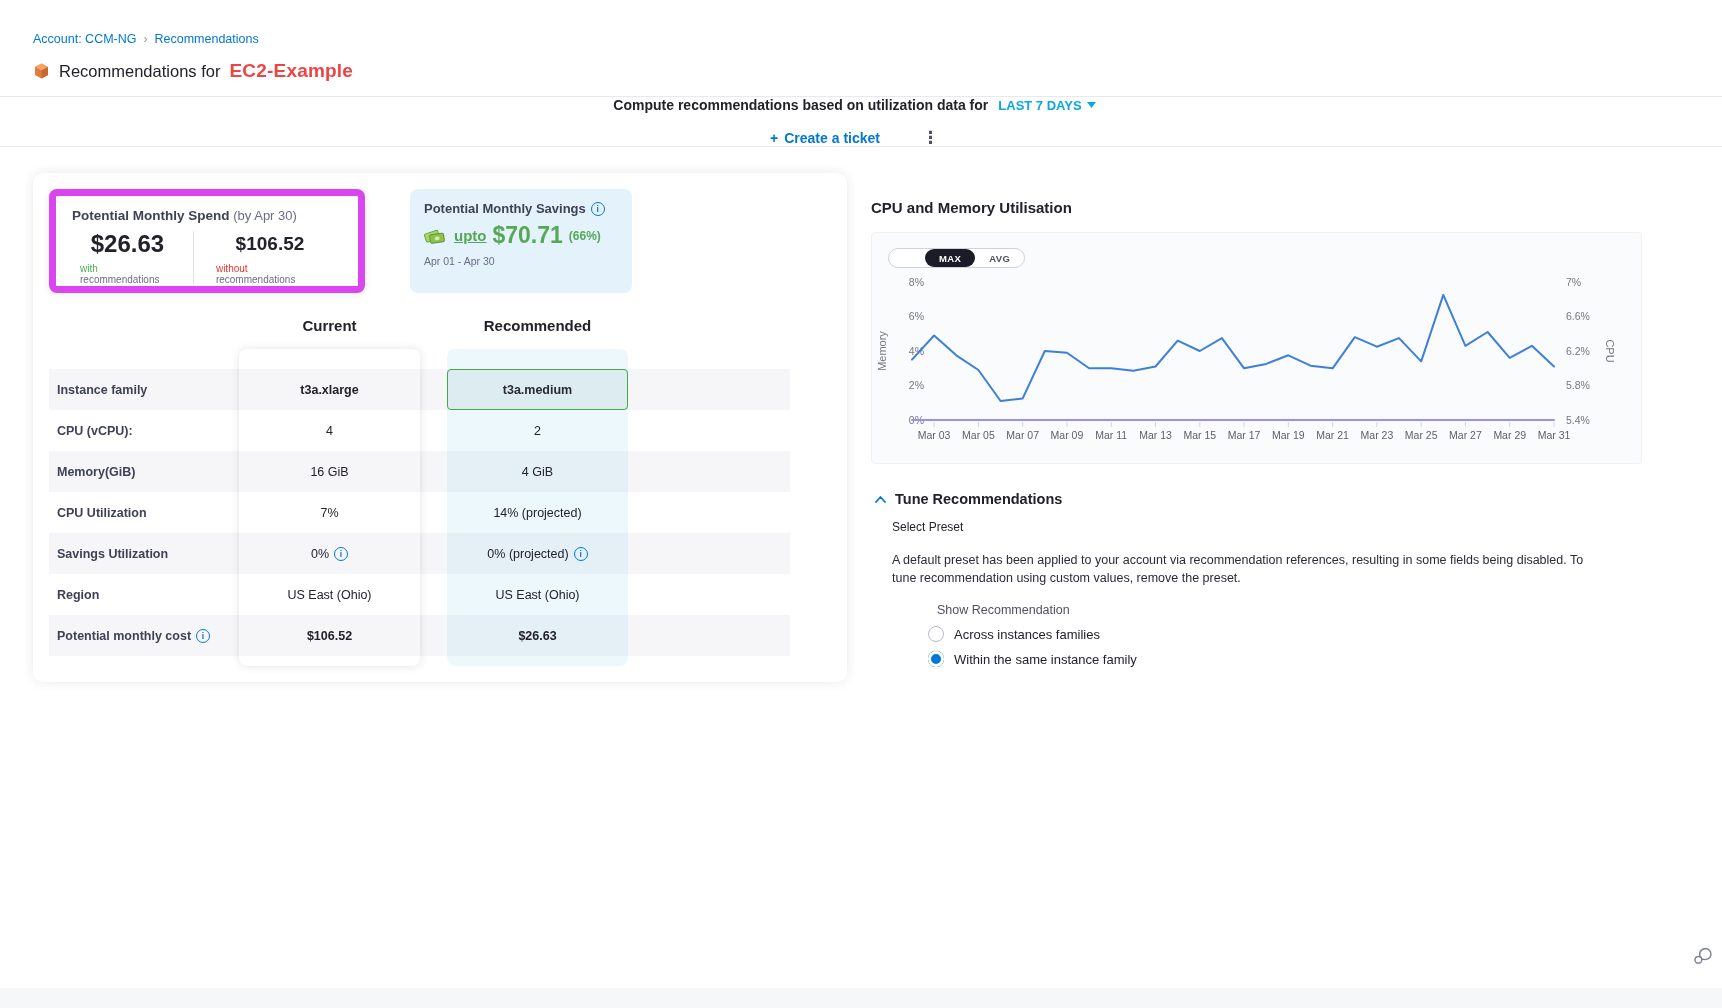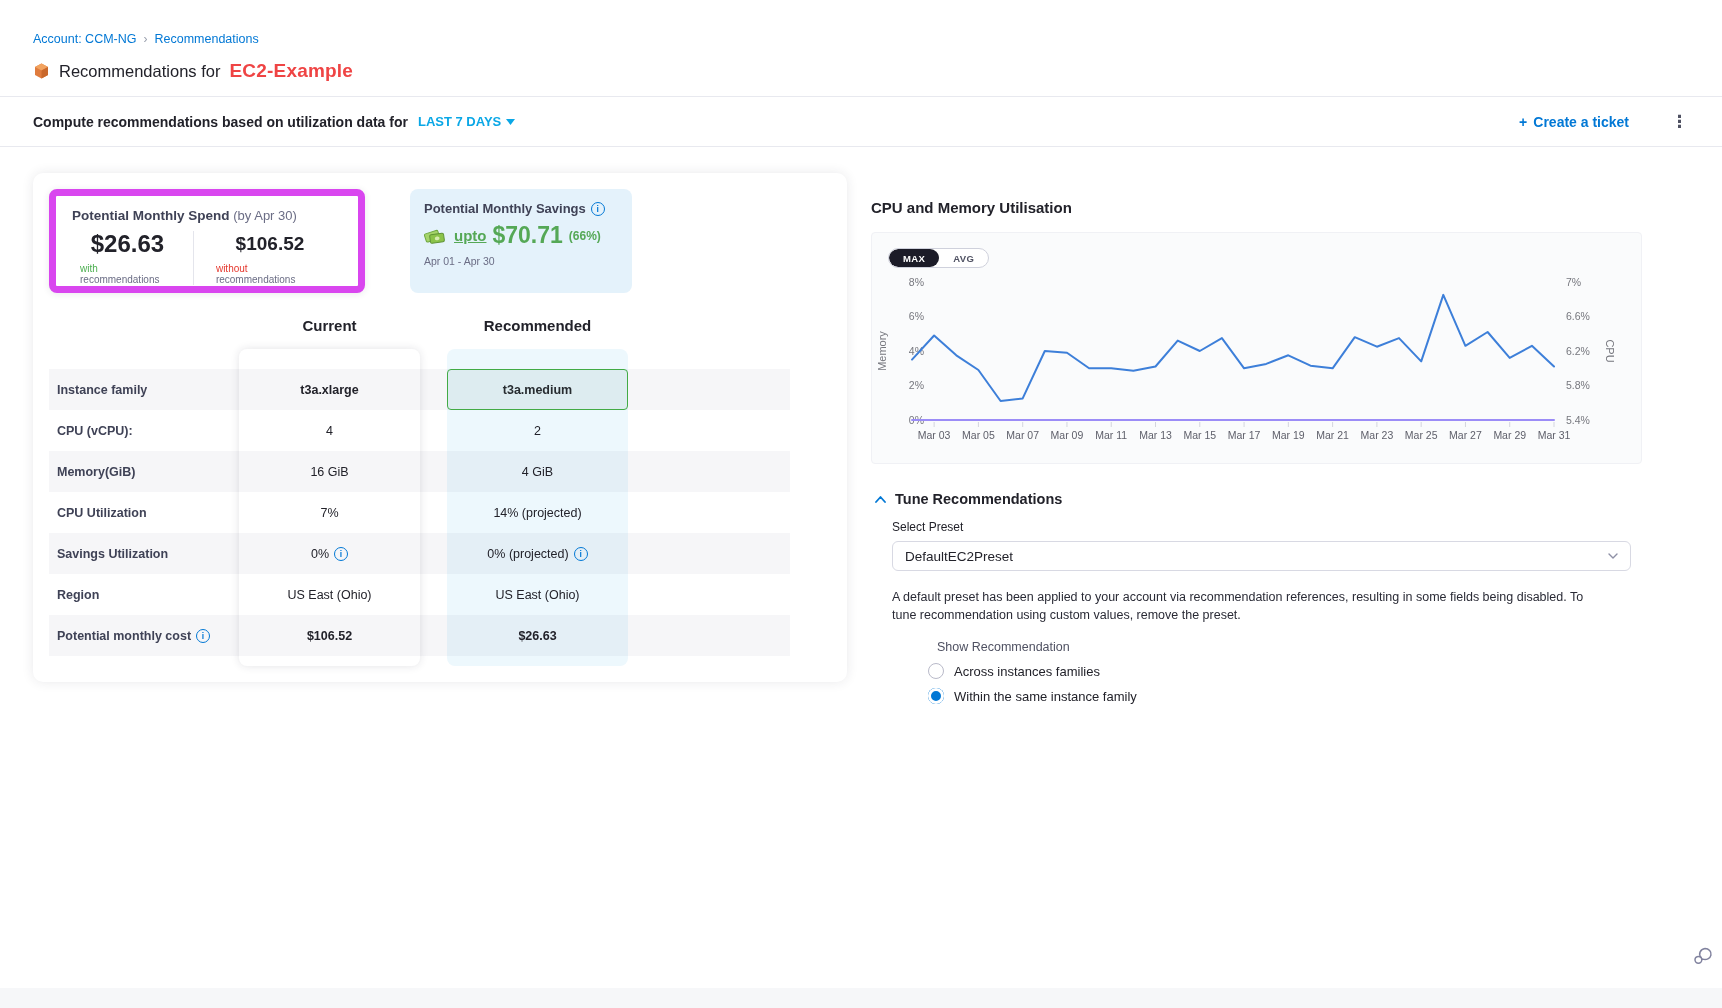--- a/index.html
+++ b/index.html
@@ -8,21 +8,21 @@
 
   
   .breadcrumb{position:absolute;left:33px;top:32px;font-size:12.5px;color:#0278d5;display:flex;align-items:center;gap:7px;}
   .crumb{cursor:pointer;}
   .crumb-sep{color:#9aa0ae;font-size:12px;}
   .titlebar{position:absolute;left:33px;top:60px;display:flex;align-items:center;gap:9px;}
   .title-prefix{font-size:16.5px;color:#22222a;font-weight:500;}
   .title-name{font-size:19px;color:#ef4444;font-weight:700;letter-spacing:.2px;}
   .hr{position:absolute;left:0;right:0;height:1px;background:#e8e9ef;}
   .hr1{top:96px;} .hr2{top:146px;}
-  .toolbar{position:absolute;left:33px;right:34px;top:97px;height:49px;display:flex;align-items:center;justify-content:space-between;}
+  .toolbar{position:absolute;left:33px;right:46px;top:97px;height:49px;display:flex;align-items:center;justify-content:space-between;flex-direction:column;}
   .toolbar-left{display:flex;align-items:center;gap:10px;}
   .toolbar-label{font-size:14px;font-weight:700;color:#22222a;}
   .period-dd{display:flex;align-items:center;gap:5px;color:#0aa7e6;font-size:13px;font-weight:700;cursor:pointer;}
   .toolbar-right{display:flex;align-items:center;gap:42px;}
   .create-ticket{display:flex;align-items:center;gap:6px;color:#0278d5;font-size:14px;font-weight:700;cursor:pointer;}
   .kebab{color:#4f5162;font-size:17px;font-weight:700;cursor:pointer;line-height:1;}
 
   
   .left-panel{position:absolute;left:33px;top:173px;width:814px;background:#fff;border-radius:10px;
               box-shadow:0 0 12px rgba(40,41,61,0.10);padding:16px;box-sizing:border-box;}
@@ -65,21 +65,21 @@
   .t-cell.bold{font-weight:700;}
   .green-frame{position:absolute;left:398px;top:20px;width:181px;height:41px;box-sizing:border-box;
                border:1px solid #42ab45;border-radius:4px;background:rgba(120,205,150,0.06);}
   .info-i{display:inline-flex;align-items:center;justify-content:center;width:12px;height:12px;border-radius:50%;
           border:1px solid #0278d5;color:#0278d5;font-size:8.5px;font-weight:700;font-style:normal;flex:none;cursor:pointer;}
 
   
   .right-col{position:absolute;left:871px;top:199px;width:771px;}
   .chart-title{font-size:15px;font-weight:700;color:#22222a;margin:0;}
   .chart-panel{position:relative;margin-top:16px;width:771px;height:232px;background:#fafbfc;border:1px solid #f0f1f5;border-radius:4px;box-sizing:border-box;}
-  .toggle{position:absolute;left:16px;top:15px;display:flex;height:18px;border:1px solid #cfd1dc;border-radius:10px;background:#fff;overflow:hidden;z-index:2;}
+  .toggle{position:absolute;left:16px;top:15px;display:flex;height:18px;border:1px solid #cfd1dc;border-radius:10px;background:#fff;overflow:hidden;z-index:2;padding-left:36px;}
   .toggle-opt{display:flex;align-items:center;justify-content:center;font-size:9.5px;font-weight:700;letter-spacing:.4px;
               padding:0 14px;color:#4f5162;cursor:pointer;}
   .toggle-opt.active{background:#1c1c28;color:#fff;border-radius:10px;}
   .chart-svg{position:absolute;left:0;top:0;}
 
   
   .tune{margin-top:27px;}
   .tune-head{display:flex;align-items:center;gap:9px;padding-left:4px;cursor:pointer;}
   .tune-title{font-size:14.5px;font-weight:700;color:#22222a;}
   .tune-body{padding-left:21px;}
@@ -286,26 +286,20 @@
 
     <div class="tune">
       <div class="tune-head">
         <svg width="11" height="7" viewBox="0 0 11 7">
           <polyline points="1,6 5.5,1 10,6" fill="none" stroke="#0278d5" stroke-width="1.8" stroke-linecap="round" stroke-linejoin="round"></polyline>
         </svg>
         <span class="tune-title">Tune Recommendations</span>
       </div>
       <div class="tune-body">
         <div class="fld-label">Select Preset</div>
-        <div class="select">
-          <span class="select-val">DefaultEC2Preset</span>
-          <svg width="10" height="6" viewBox="0 0 10 6">
-            <polyline points="1,1 5,5 9,1" fill="none" stroke="#8e90a6" stroke-width="1.4" stroke-linecap="round" stroke-linejoin="round"></polyline>
-          </svg>
-        </div>
         <div class="preset-note">A default preset has been applied to your account via recommendation references, resulting in some fields being disabled. To tune recommendation using custom values, remove the preset.</div>
         <div class="show-rec">Show Recommendation</div>
         <div class="radio-row">
           <span class="radio unsel"></span>
           <span class="radio-label">Across instances families</span>
         </div>
         <div class="radio-row">
           <span class="radio sel"></span>
           <span class="radio-label">Within the same instance family</span>
         </div>

